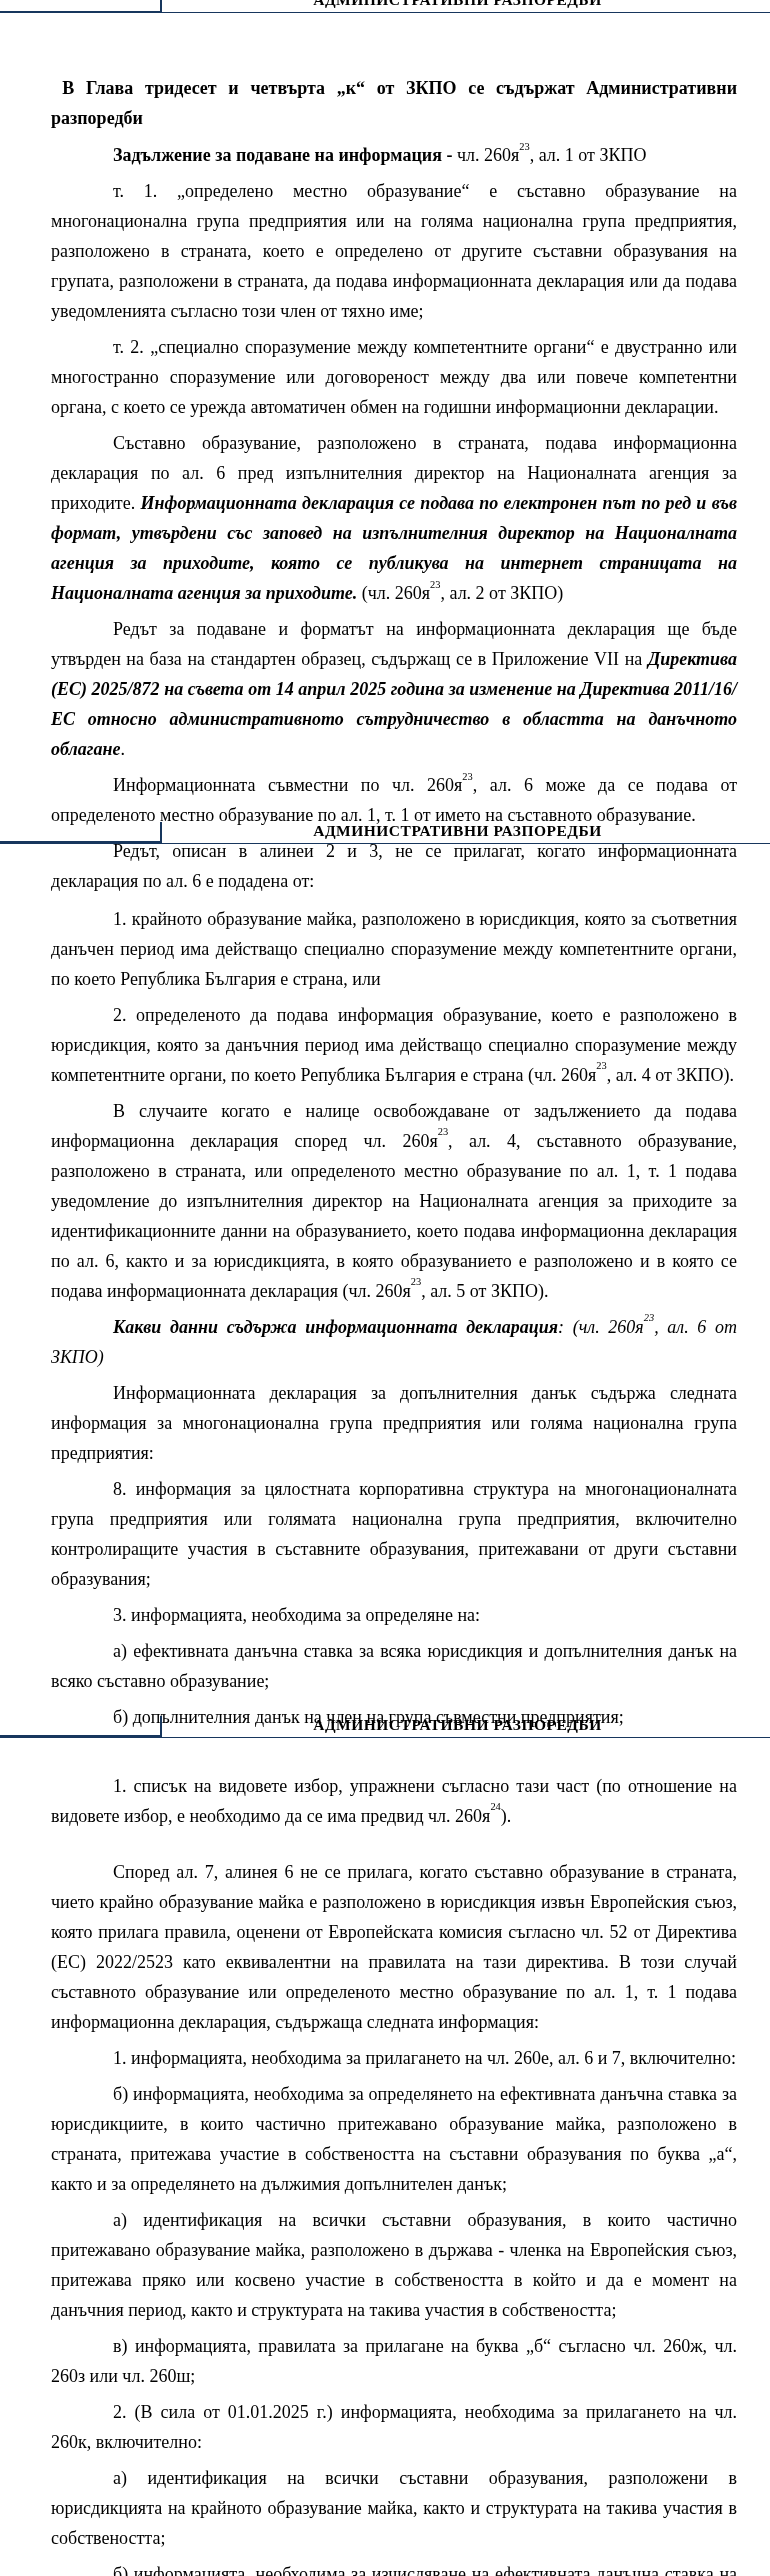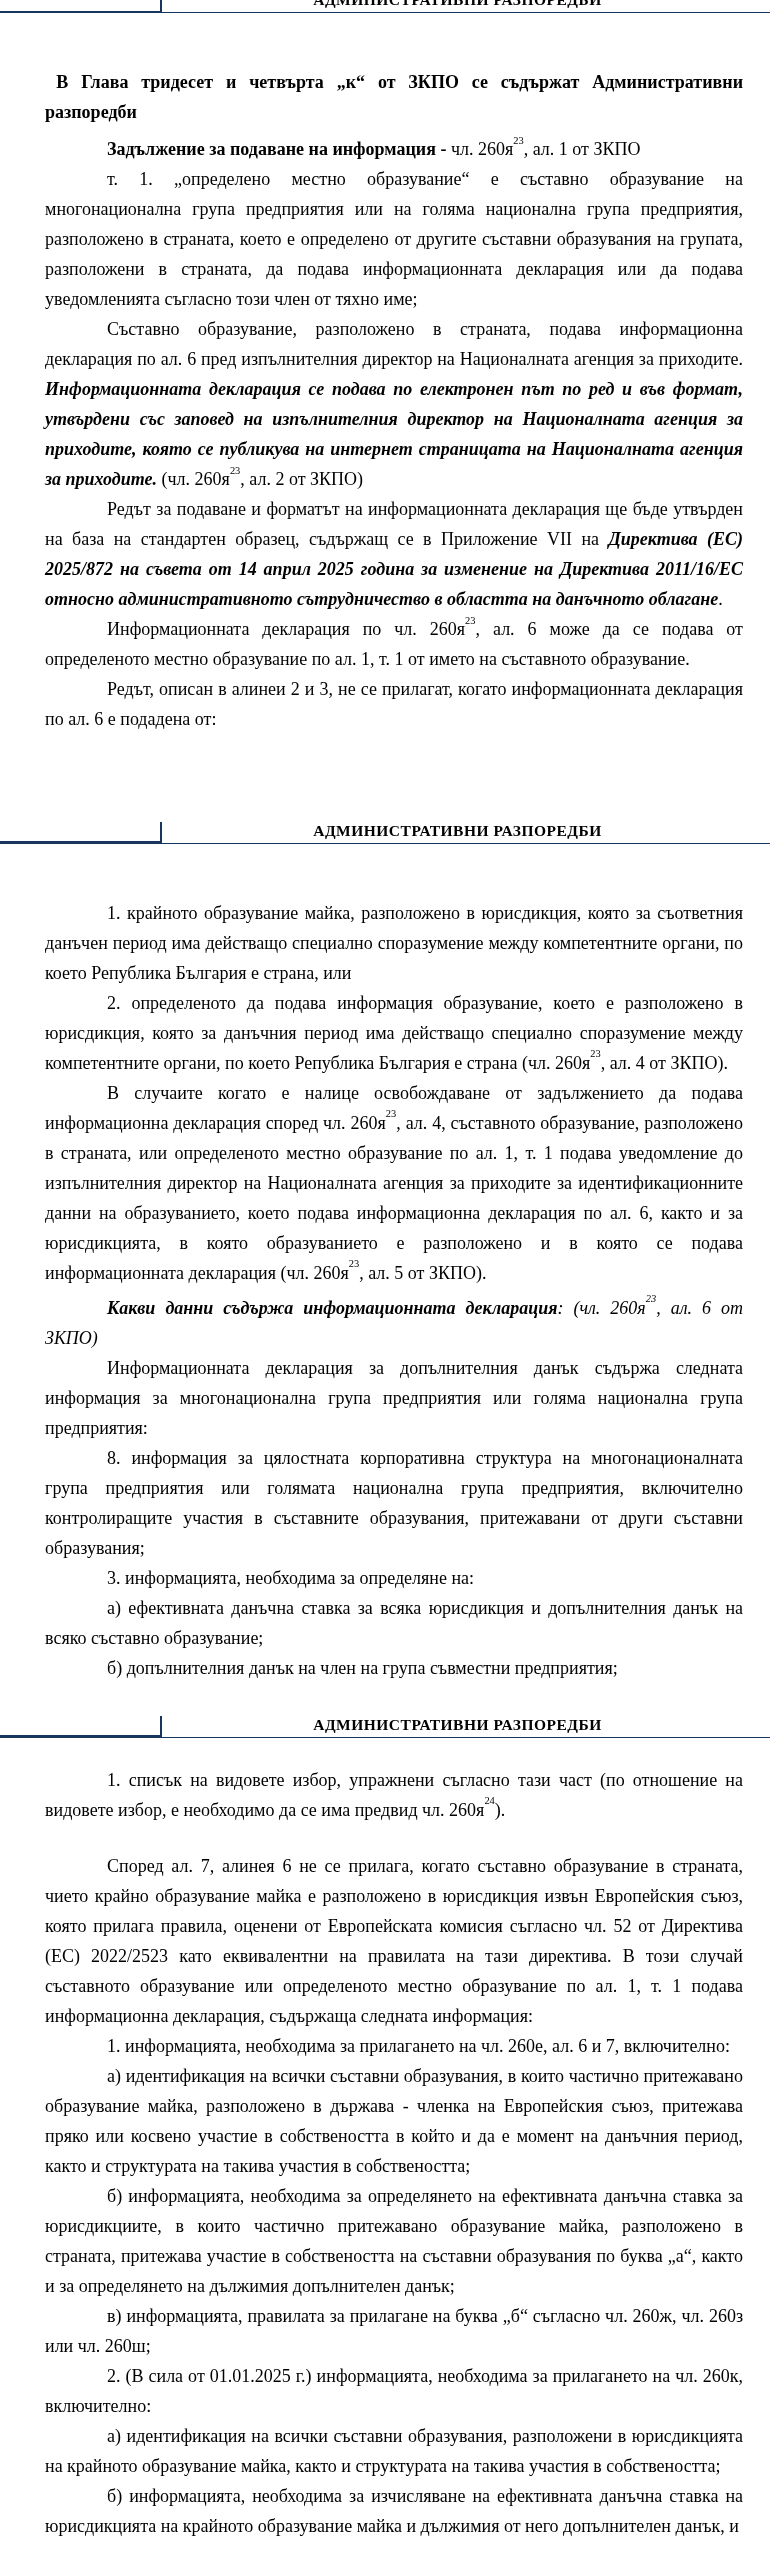--- a/index.html
+++ b/index.html
@@ -5,44 +5,45 @@
   html,body{margin:0;padding:0;background:#fff;}
   #doc{position:relative;width:771px;height:3868px;overflow:hidden;background:#ffffff;
        font-family:"Liberation Serif","DejaVu Serif",serif;color:#000;}
   .hdr{position:absolute;left:0;width:771px;height:24px;}
   .hdr-title{position:absolute;left:160px;right:16px;bottom:4.1px;text-align:center;
              font-weight:bold;font-size:15.5px;letter-spacing:0.5px;white-space:nowrap;}
   .rule-left{position:absolute;left:0;bottom:0;width:160px;height:2.6px;background:#17365D;}
   .rule-tick{position:absolute;left:160px;bottom:0;width:1.5px;height:21.6px;background:#17365D;}
   .rule-right{position:absolute;left:162px;right:0;bottom:0.5px;height:1px;background:#17365D;}
   .content{position:absolute;left:0;width:771px;}
-  .para{margin:0;padding:0 28px 0 45px;font-size:18px;line-height:30px;
+  .para{margin:6px;padding:0 28px 0 45px;font-size:18px;line-height:30px;
         text-align:justify;text-indent:62px;hyphens:none;}
   .para.titlep{text-indent:11.3px;font-weight:bold;}
   .b{font-weight:bold;}
   .bi{font-weight:bold;font-style:italic;}
   sup{font-size:0.58em;line-height:0;position:relative;top:-0.45em;}
 </style>
 </head>
 <body>
 
 <div id="doc">
     <div class="hdr" style="top: -10.8px;">
       <span class="hdr-title">АДМИНИСТРАТИВНИ РАЗПОРЕДБИ</span>
       <div class="rule-left" style="background: rgb(23, 54, 93);"></div>
       <div class="rule-tick" style="background: rgb(23, 54, 93);"></div>
       <div class="rule-right" style="background: rgb(23, 54, 93);"></div>
     </div>
     <div class="content" style="top: 67px;">
       <p class="para titlep"><span>В Глава тридесет и четвърта „к“ от ЗКПО се  съдържат Административни разпоредби</span></p>
       <p class="para" style="margin-top: 7.2px;"><span class="b">Задължение за подаване на информация - </span><span>чл. 260я</span><sup>23</sup><span>, ал. 1 от ЗКПО</span></p>
       <p class="para"><span>т. 1. „определено местно образувание“ е съставно образувание на многонационална група предприятия или на голяма национална група предприятия, разположено в страната, което е определено от другите съставни образувания на групата, разположени в страната, да подава информационната декларация или да подава уведомленията съгласно този член от тяхно име;</span></p>
+      <p class="para"><span>т. 2. „специално споразумение между компетентните органи“ е двустранно или многостранно споразумение или договореност между два или повече компетентни органа, с което се урежда автоматичен обмен на годишни информационни декларации.</span></p>
       <p class="para"><span>Съставно образувание, разположено в страната, подава информационна декларация по ал. 6 пред изпълнителния директор на Националната агенция за приходите. </span><span class="bi">Информационната декларация се подава по електронен път по ред и във формат, утвърдени със заповед на изпълнителния директор на Националната агенция за приходите, която се публикува на интернет страницата на Националната агенция за приходите.</span><span> (чл. 260я</span><sup>23</sup><span>, ал. 2 от ЗКПО)</span></p>
       <p class="para"><span>Редът за подаване и форматът на информационната декларация ще бъде утвърден на база на стандартен образец, съдържащ се в Приложение VII на </span><span class="bi">Директива (ЕС) 2025/872 на съвета от 14 април 2025 година за изменение на Директива 2011/16/ЕС относно административното сътрудничество в областта на данъчното облагане</span><span>.</span></p>
-      <p class="para"><span>Информационната декларация по чл. 260я</span><sup>23</sup><span>, ал. 6 може да се подава от определеното местно образувание по ал. 1, т. 1 от името на съставното образувание.</span></p>
+      <p class="para"><span>Информационната съвместни по чл. 260я</span><sup>23</sup><span>, ал. 6 може да се подава от определеното местно образувание по ал. 1, т. 1 от името на съставното образувание.</span></p>
       <p class="para"><span>Редът, описан в алинеи 2 и 3, не се прилагат, когато информационната декларация по ал. 6 е подадена от:</span></p>
     </div>
     <div class="hdr" style="top: 820px;">
       <span class="hdr-title">АДМИНИСТРАТИВНИ РАЗПОРЕДБИ</span>
       <div class="rule-left" style="background: rgb(23, 54, 93);"></div>
       <div class="rule-tick" style="background: rgb(23, 54, 93);"></div>
       <div class="rule-right" style="background: rgb(23, 54, 93);"></div>
     </div>
     <div class="content" style="top: 898px;">
       <p class="para"><span>1. крайното образувание майка, разположено в юрисдикция, която за съответния данъчен период има действащо специално споразумение между компетентните органи, по което Република България е страна, или</span></p>
@@ -58,21 +59,21 @@
     <div class="hdr" style="top: 1714px;">
       <span class="hdr-title">АДМИНИСТРАТИВНИ РАЗПОРЕДБИ</span>
       <div class="rule-left" style="background: rgb(23, 54, 93);"></div>
       <div class="rule-tick" style="background: rgb(23, 54, 93);"></div>
       <div class="rule-right" style="background: rgb(23, 54, 93);"></div>
     </div>
     <div class="content" style="top: 1765px;">
       <p class="para"><span>1. списък на видовете избор, упражнени съгласно тази част (по отношение на видовете избор, е необходимо да се има предвид чл. 260я</span><sup>24</sup><span>).</span></p>
       <p class="para" style="margin-top: 26px;"><span>Според ал. 7, алинея 6 не се прилага, когато съставно образувание в страната, чието крайно образувание майка е разположено в юрисдикция извън Европейския съюз, която прилага правила, оценени от Европейската комисия съгласно чл. 52 от Директива (ЕС) 2022/2523 като еквивалентни на правилата на тази директива. В този случай съставното образувание или определеното местно образувание по ал. 1, т. 1 подава информационна декларация, съдържаща следната информация:</span></p>
       <p class="para"><span>1. информацията, необходима за прилагането на чл. 260е, ал. 6 и 7, включително:</span></p>
+      <p class="para"><span>б) информацията, необходима за определянето на ефективната данъчна ставка за юрисдикциите, в които частично притежавано образувание майка, разположено в страната, притежава участие в собствеността на съставни образувания по буква „а“, както и за определянето на дължимия допълнителен данък;</span></p>
       <p class="para"><span>а) идентификация на всички съставни образувания, в които частично притежавано образувание майка, разположено в държава - членка на Европейския съюз, притежава пряко или косвено участие в собствеността в който и да е момент на данъчния период, както и структурата на такива участия в собствеността;</span></p>
-      <p class="para"><span>б) информацията, необходима за определянето на ефективната данъчна ставка за юрисдикциите, в които частично притежавано образувание майка, разположено в страната, притежава участие в собствеността на съставни образувания по буква „а“, както и за определянето на дължимия допълнителен данък;</span></p>
       <p class="para"><span>в) информацията, правилата за прилагане на буква „б“ съгласно чл. 260ж, чл. 260з или чл. 260ш;</span></p>
       <p class="para"><span>2. (В сила от 01.01.2025 г.) информацията, необходима за прилагането на чл. 260к, включително:</span></p>
       <p class="para"><span>а) идентификация на всички съставни образувания, разположени в юрисдикцията на крайното образувание майка, както и структурата на такива участия в собствеността;</span></p>
       <p class="para"><span>б) информацията, необходима за изчисляване на ефективната данъчна ставка на юрисдикцията на крайното образувание майка и дължимия от него допълнителен данък, и</span></p>
     </div>
   </div>
 
 
 </body></html>

